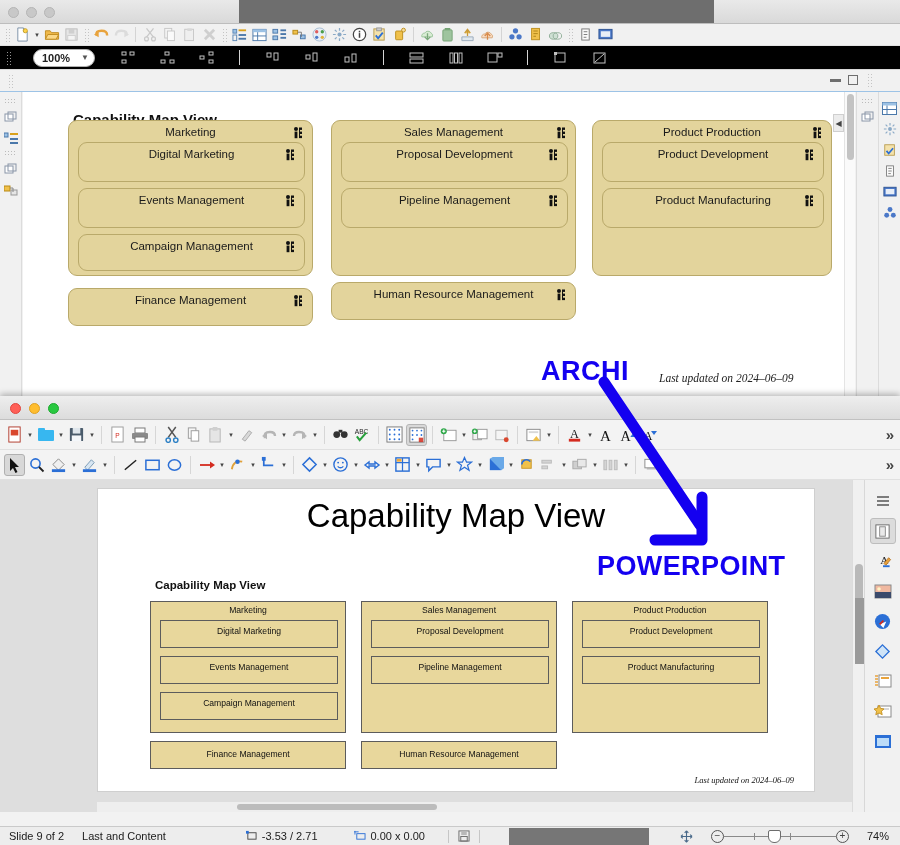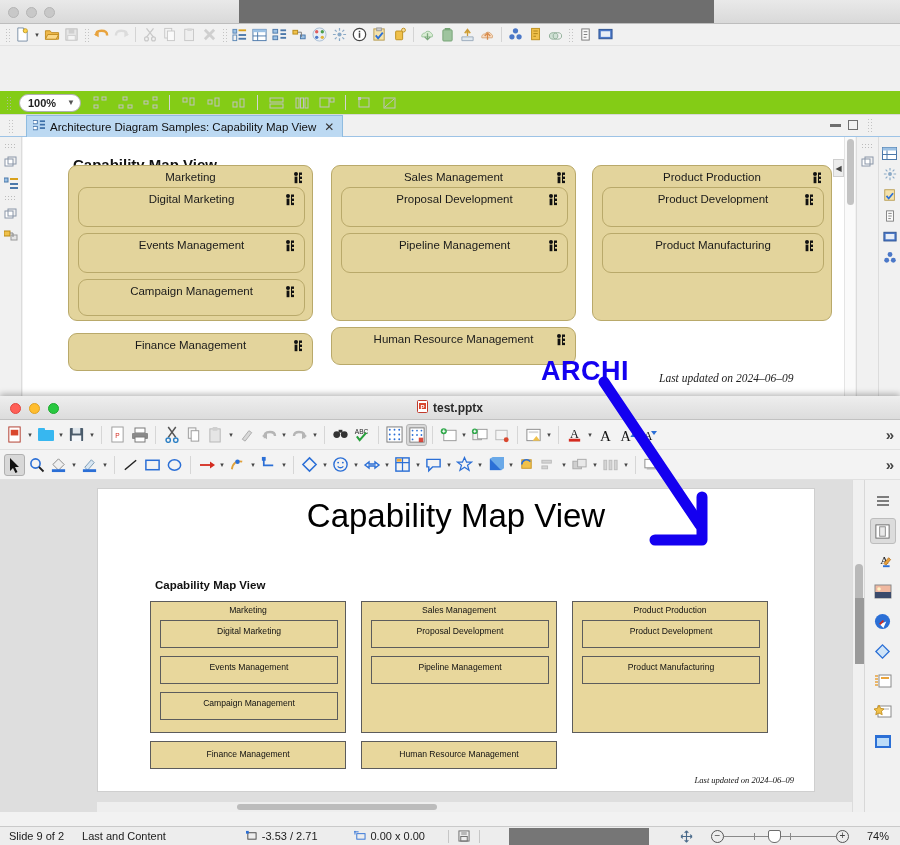--- a/index.html
+++ b/index.html
@@ -14,22 +14,22 @@
       background:linear-gradient(#e9e9e9,#d9d9d9); border-bottom:1px solid #bdbdbd; }
   .traffic { position:absolute; left:8px; top:7px; display:flex; gap:7px; }
   .tl { width:11px; height:11px; border-radius:50%; background:#c8c8c8; border:1px solid #b5b5b5; }
   .win-title { position:absolute; left:0; right:0; top:4px; text-align:center;
       font-size:12px; color:#3a3a3a; font-weight:600; }
   .archi-dragbar { position:absolute; left:239px; top:0px; width:475px; height:23px;
       background:#6e6e6e; }
 
   .tbrow { height:22px; display:flex; align-items:center; gap:1px; padding-left:3px;
       background:#f1f1f1; border-bottom:1px solid #e2e2e2; }
-  .tbrow2 { height:24px; display:flex; align-items:center; gap:6px; padding-left:4px;
-      background:#84cc16; border-bottom:1px solid #d8d8d8;margin-top:45px; }
+  .tbrow2 { height:24px; display:flex; align-items:center; gap:20px; padding-left:4px;
+      background:#000000; border-bottom:1px solid #d8d8d8; }
   .grip { width:5px; height:14px; margin:0 2px;
       background-image:radial-gradient(#b9b9b9 35%, transparent 36%);
       background-size:3px 3px; opacity:.8; }
   .tbtn { width:19px; height:19px; display:flex; align-items:center; justify-content:center;
       border-radius:2px; }
   .tbtn svg { display:block; }
   .tsep { width:1px; height:15px; background:#d4d4d4; margin:0 3px; }
   .zoom-combo { width:62px; height:18px; border:1px solid #b0b0b0; border-radius:9px;
       background:#fff; font-size:11px; display:flex; align-items:center;
       justify-content:space-between; padding:0 5px 0 8px; color:#222; margin-right:4px;}
@@ -433,33 +433,20 @@
       <div class="tbtn">
         <svg width="16" height="14" viewBox="0 0 16 14">
             <rect x="2" y="2" width="11" height="10" fill="none" stroke="#c2c2c2"></rect>
             <path d="M3 11l9-8" stroke="#c2c2c2"></path>
           </svg>
         </div>
     </div>
 
     <div class="tabstrip">
       <div class="grip" style="position:absolute;left:6px;top:4px;"></div>
-      <div class="etab">
-        <span>
-          <svg width="12" height="11" viewBox="0 0 14 12">
-              <rect x="0" y="0" width="5" height="4" fill="#fff" stroke="#3c6fa8"></rect>
-              <rect x="0" y="7" width="5" height="4" fill="#fff" stroke="#3c6fa8"></rect>
-              <rect x="8" y="0" width="6" height="2" fill="#3c6fa8"></rect>
-              <rect x="8" y="4" width="6" height="2" fill="#3c6fa8"></rect>
-              <rect x="8" y="8" width="6" height="2" fill="#3c6fa8"></rect>
-            </svg>
-        </span>
-        <span>Architecture Diagram Samples: Capability Map View</span>
-        <span class="x">✕</span>
-      </div>
       <div class="tab-right">
         <div class="minbox"></div>
         <div class="maxbox"></div>
         <div class="grip"></div>
       </div>
     </div>
 
     <div class="archi-body">
       <div class="railL">
         <div class="dotsep"></div>
@@ -707,30 +694,20 @@
     <div class="lastupd-archi">Last updated on 2024–06–09</div>
   </div>
 
   <div class="imp-win">
 
     <div class="imp-titlebar">
       <div class="imp-traffic">
         <div class="tl" style="background:#ff5f57;border-color:#e04740;"></div>
         <div class="tl" style="background:#ffbd2e;border-color:#dfa123;"></div>
         <div class="tl" style="background:#28c840;border-color:#1da92f;"></div>
-      </div>
-      <div class="imp-title">
-        <span>
-          <svg width="11" height="13" viewBox="0 0 11 13">
-              <rect x="0.5" y="0.5" width="10" height="12" rx="1" fill="#fff" stroke="#c0392b"></rect>
-              <rect x="2" y="3" width="7" height="6" fill="#d9472e"></rect>
-              <text x="5.5" y="8.5" font-size="6" fill="#fff" text-anchor="middle" font-family="Liberation Sans">P</text>
-            </svg>
-        </span>
-        <span>test.pptx</span>
       </div>
     </div>
 
     <div class="imp-bar">
       <div class="ibtn">
           <svg width="17" height="17" viewBox="0 0 18 18">
             <rect x="3" y="1" width="12" height="16" fill="#fff" stroke="#b0392b"></rect>
             <rect x="5" y="4" width="8" height="6" fill="#d9472e"></rect>
           </svg>
         </div>
@@ -1225,20 +1202,21 @@
         <span class="zline">
           <span class="ztick" style="left:30px;"></span>
           <span class="ztick" style="left:66px;"></span>
           <span class="zknob"></span>
         </span>
         <span class="circ">+</span>
       </div>
       <div class="st" style="min-width:42px;">74%</div>
     </div>
 
+    <div class="ppt-annot" style="top:155px; left:597px;">POWERPOINT</div>
   </div>
 
   <svg class="annot-svg">
     <path d="M604 382 L700 525" stroke="#1400f0" stroke-width="11" stroke-linecap="round" fill="none"></path>
     <path d="M655 540 L702 540 L702 497" stroke="#1400f0" stroke-width="11" stroke-linecap="round" stroke-linejoin="round" fill="none"></path>
   </svg>
 
 </div>
 
 </body></html>

